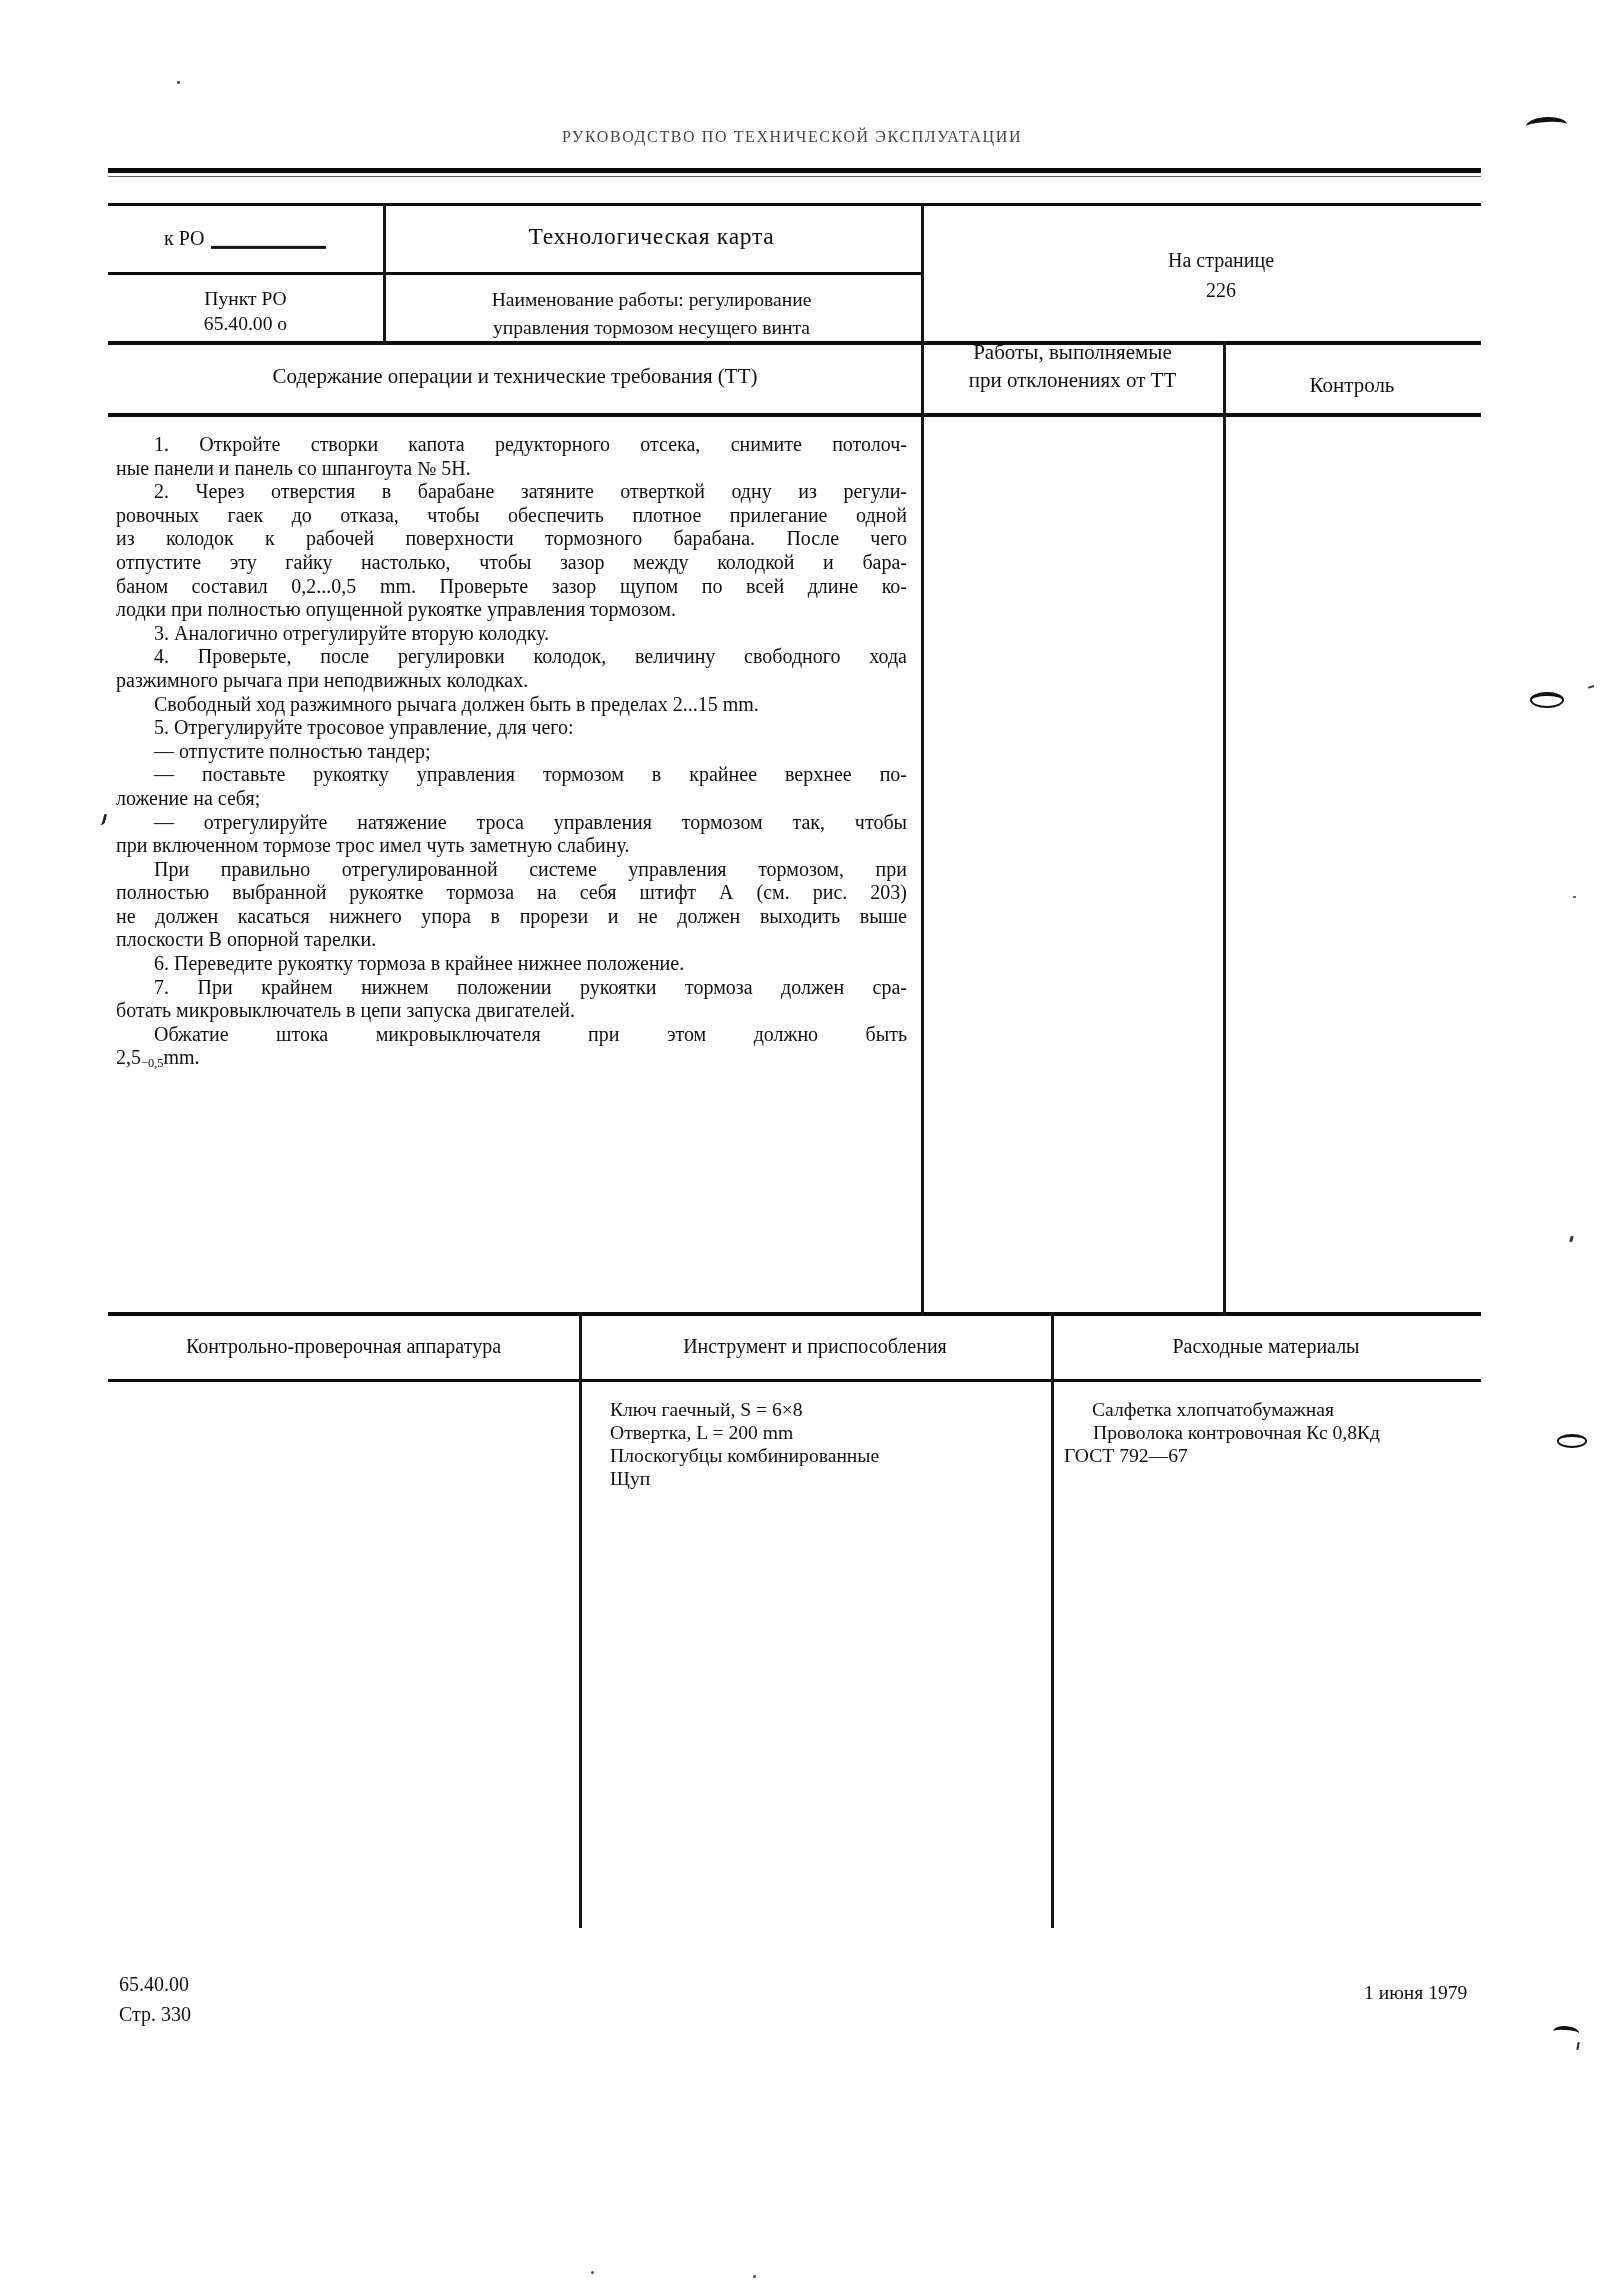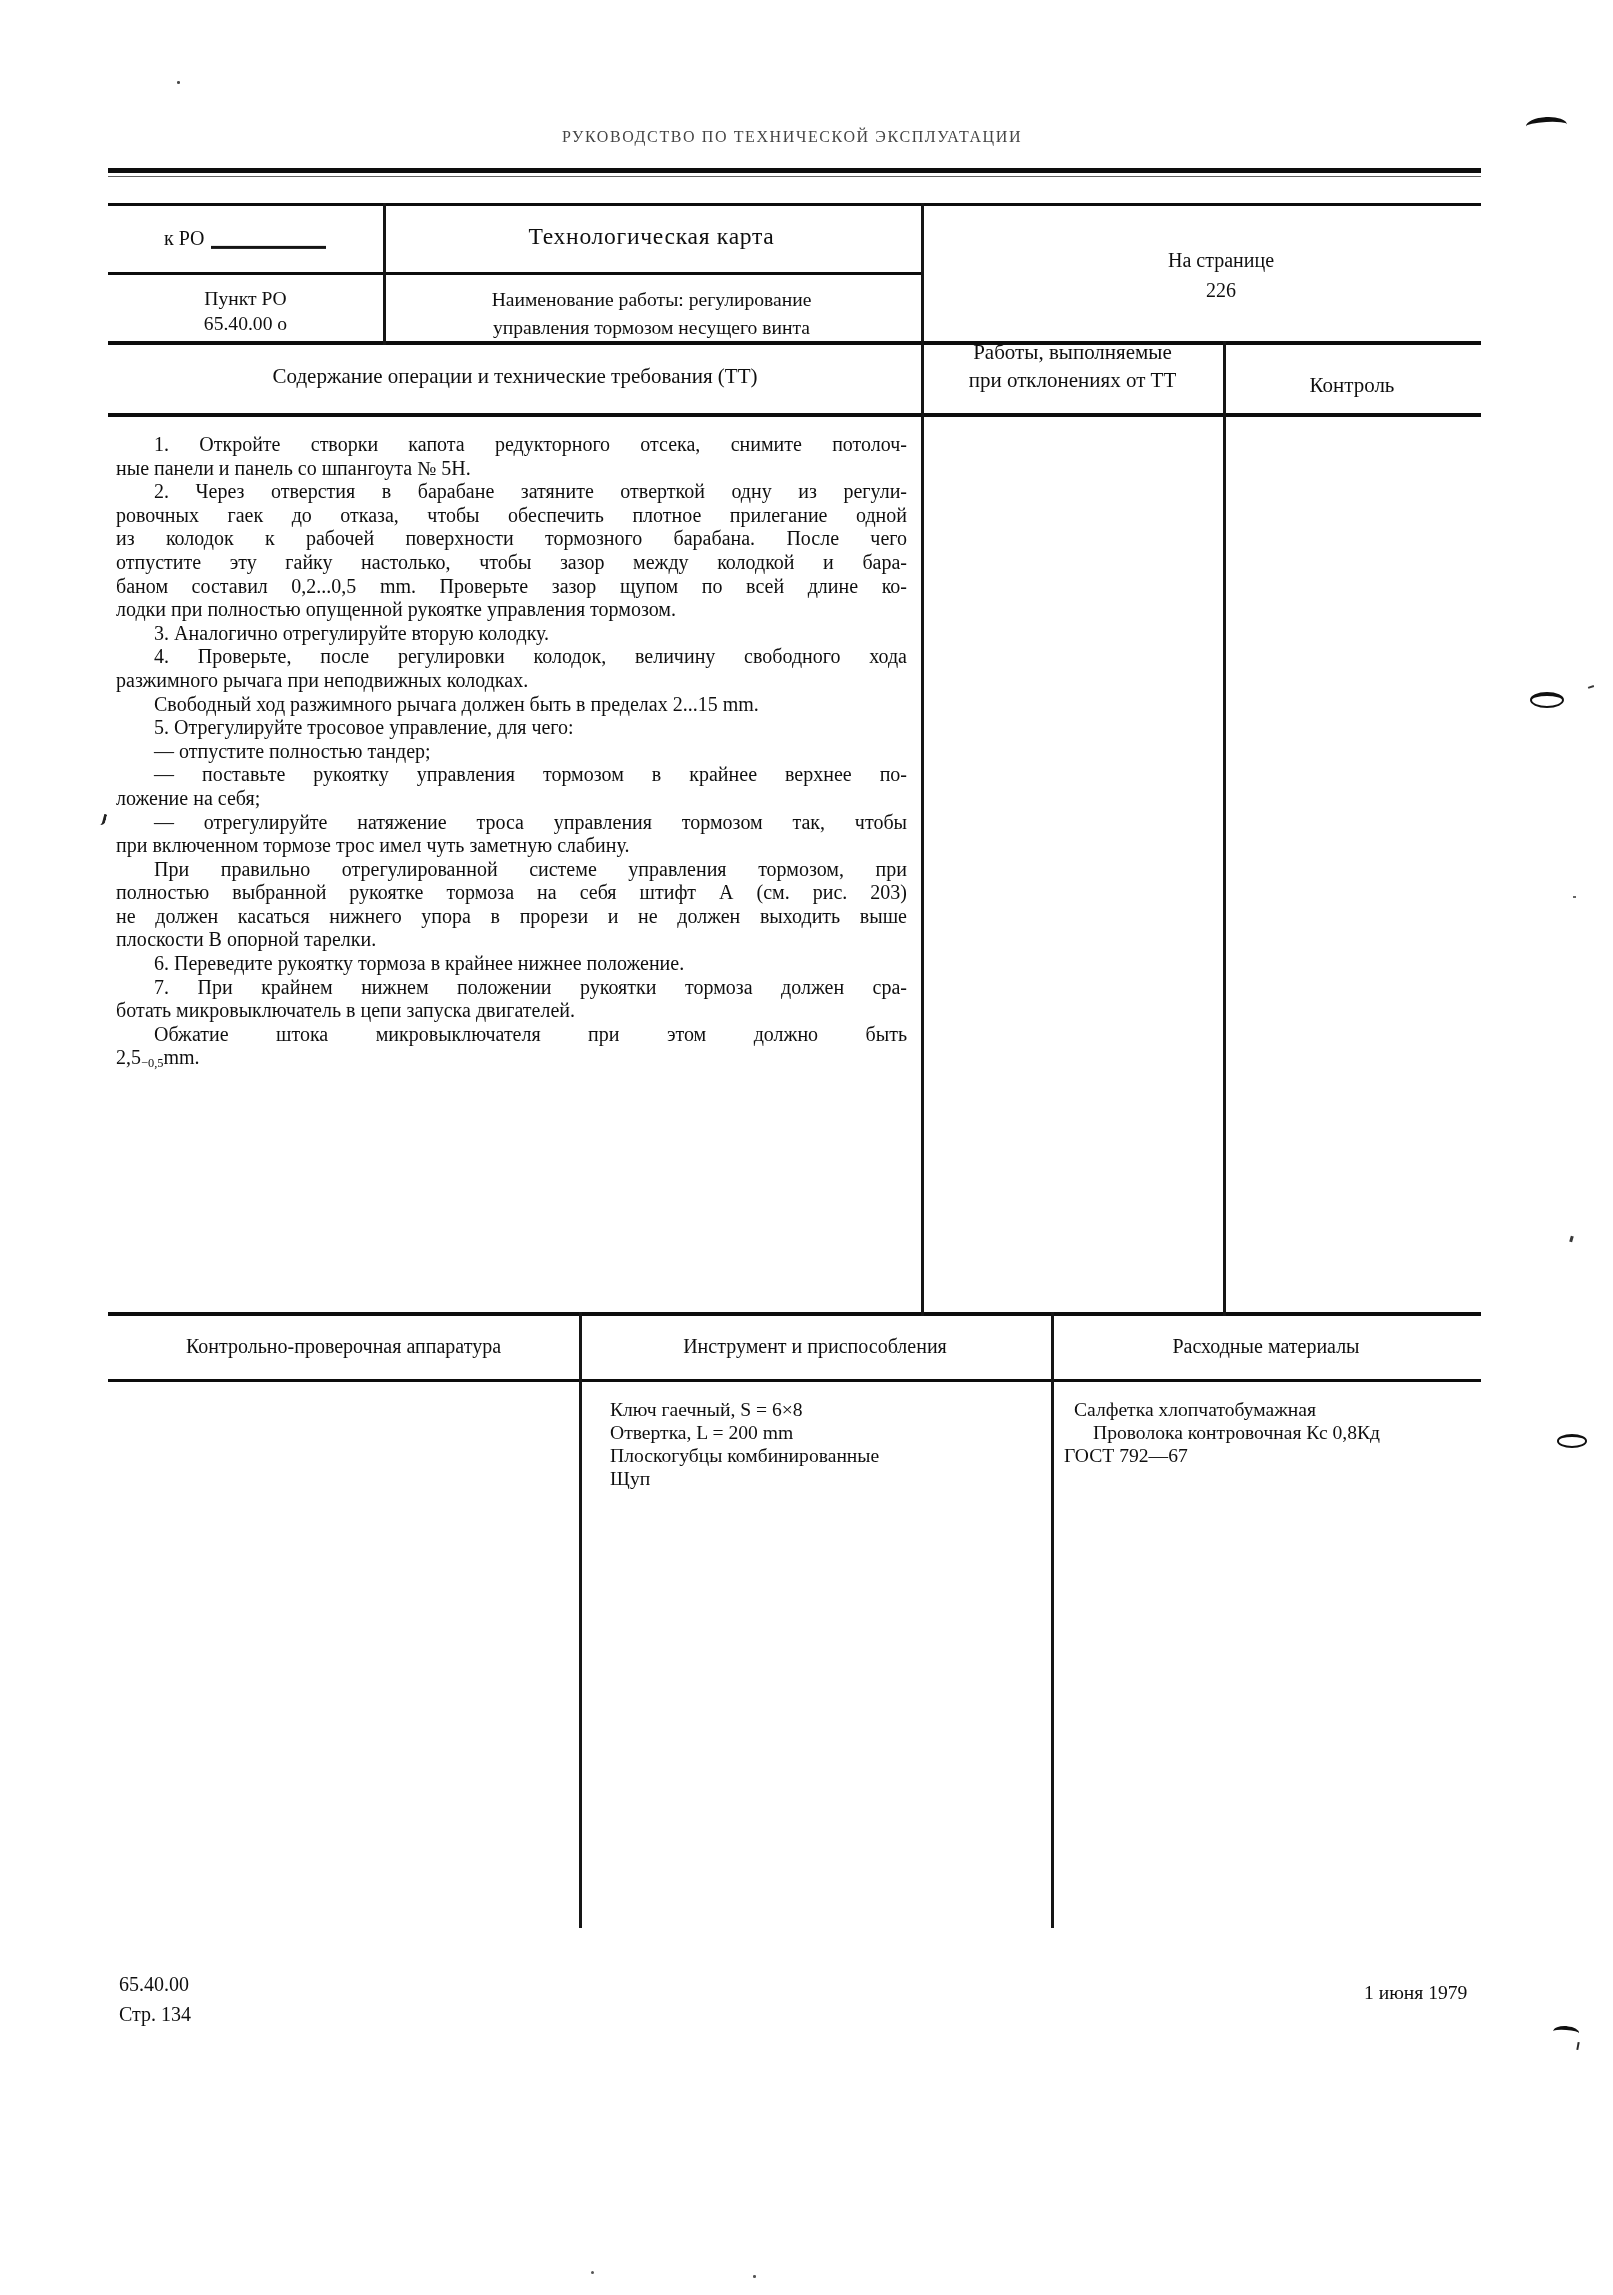--- a/index.html
+++ b/index.html
@@ -38,21 +38,21 @@
   .tline.first{text-indent:38px;}
   .tline.last{text-align-last:left;}
   .sub{font-size:0.62em;vertical-align:-0.28em;}
   
   .lowhdr{font-size:20px;text-align:center;}
   .kpa-hdr{left:108px;width:471px;top:1335px;}
   .tools-hdr{left:579px;width:472px;top:1335px;}
   .mat-hdr{left:1051px;width:430px;top:1335px;}
   .tools-list{left:610px;top:1398px;width:432px;font-size:19.6px;line-height:23px;}
   .mat-list{left:1051px;top:1398px;width:426px;font-size:19.6px;line-height:23px;}
-  .mat-list .mline:nth-child(1){padding-left:23px;}
+  .mat-list .mline:nth-child(1){padding-left:41px;}
   .mat-list .mline:nth-child(2){padding-left:42px;}
   .mat-list .mline:nth-child(3){padding-left:13px;}
   
   .foot-doc{left:119px;top:1973px;font-size:20px;}
   .foot-page{left:119px;top:2003px;font-size:20px;}
   .foot-date{left:1364px;top:1982px;font-size:19.6px;white-space:nowrap;}
   
   .crescent-top{left:1526px;top:117px;width:41px;height:11.8px;border-top:5.2px solid #101010;border-radius:50%;transform:rotate(-3deg);}
   .eye-1{left:1530px;top:692px;width:30px;height:9.8px;border:2px solid #101010;border-top-width:4.6px;border-radius:50%;}
   .eye-2{left:1557px;top:1434px;width:26px;height:8.5px;border:2px solid #101010;border-top-width:3.9px;border-radius:50%;}
@@ -178,21 +178,21 @@
       <div class="tool-line">Плоскогубцы комбинированные</div>
       <div class="tool-line">Щуп</div>
     </div>
   <div class="abs mat-list">
       <div class="mline">Салфетка хлопчатобумажная</div>
       <div class="mline">Проволока контровочная Кс 0,8Кд</div>
       <div class="mline">ГОСТ 792—67</div>
     </div>
 
   <div class="abs foot-doc">65.40.00</div>
-  <div class="abs foot-page">Стр. 134</div>
+  <div class="abs foot-page">Стр. 330</div>
   <div class="abs foot-date">1 июня 1979</div>
 
   <div class="abs crescent-top"></div>
   <div class="abs eye-1"></div>
   <div class="abs eye-2"></div>
   <div class="abs crescent-bottom"></div>
   <div class="abs tick-bottom"></div>
   <div class="abs comma-left"></div>
   <div class="abs dot-a"></div>
   <div class="abs speck-a"></div>

